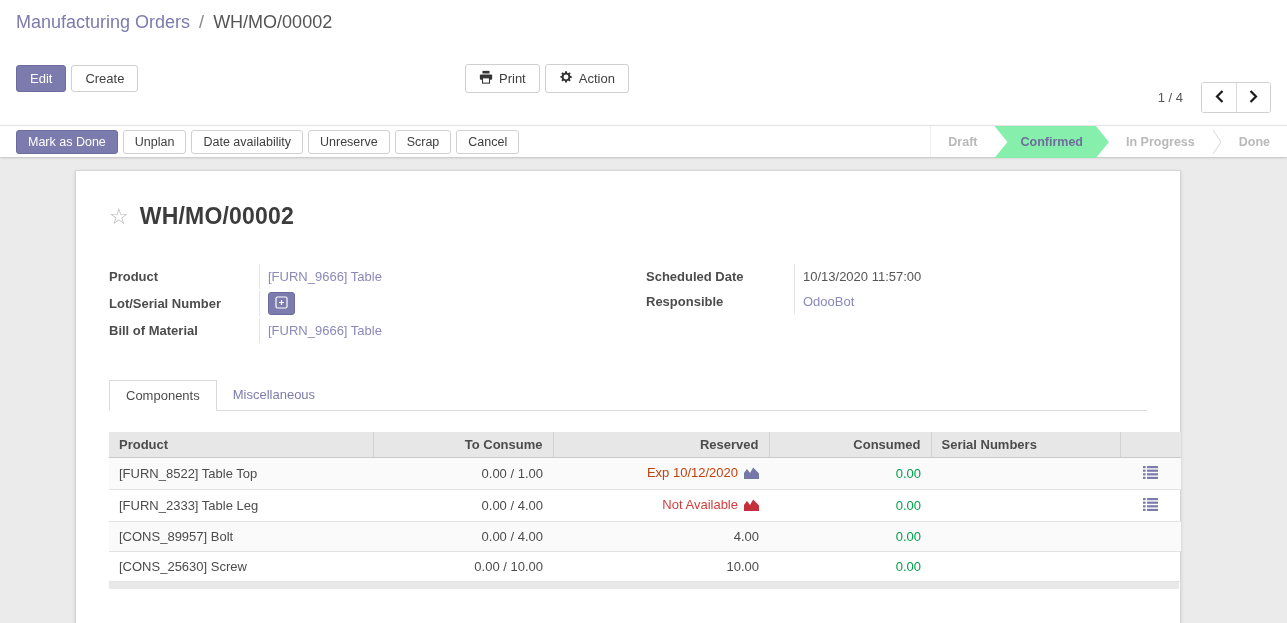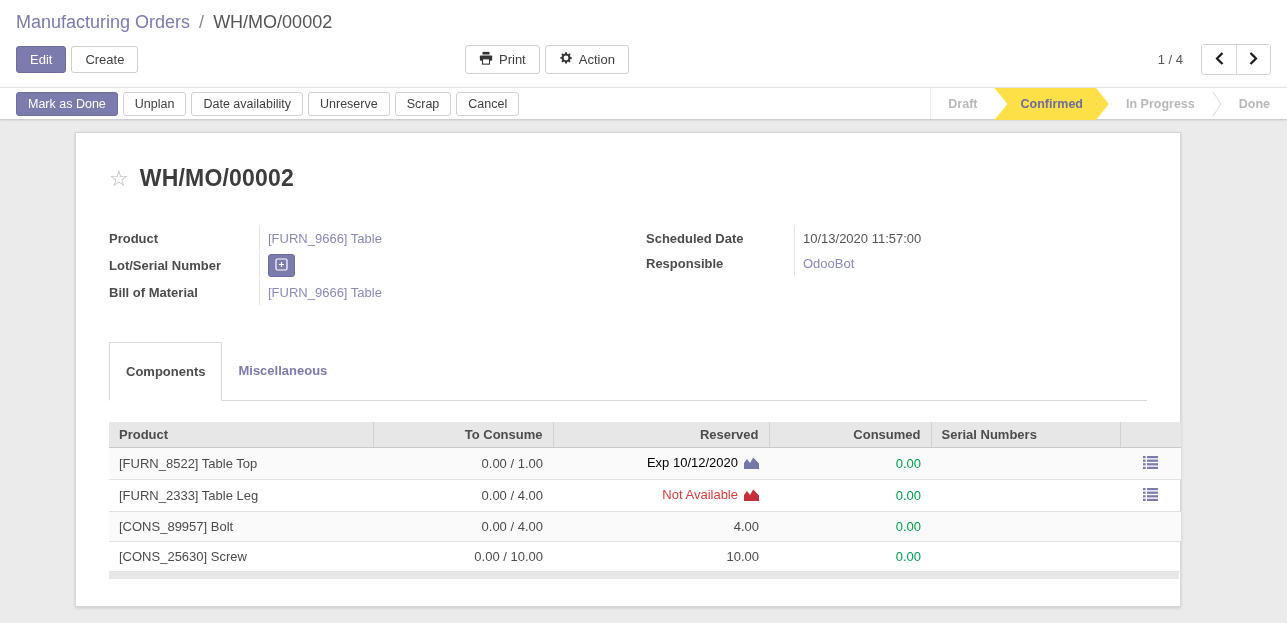--- a/index.html
+++ b/index.html
@@ -19,39 +19,39 @@
   .cp-row { display:flex; align-items:center; padding:9px 16px 12px 16px; position:relative; }
   .btn {
     display:inline-flex; align-items:center; gap:6px;
     background:#fff; border:1px solid #d0d0d0; border-radius:3px;
     color:#404040; font-size:13px; padding:5px 13px; cursor:pointer;
     font-family:inherit; white-space:nowrap;
   }
   .btn-primary { background:#7c7bad; border-color:#6e6c9e; color:#fff; }
   .btn + .btn { margin-left:5px; }
   .cp-center { position:absolute; left:465px; display:flex; }
-  .cp-right { margin-left:auto; display:flex; align-items:center; }
+  .cp-right { margin-left:auto; display:flex; align-items:center;margin-top:38px; }
   .pager-value { color:#555; margin-right:18px; }
   .pager-group { display:flex; border:1px solid #d0d0d0; border-radius:3px; overflow:hidden; background:#fff; }
   .pager-btn { width:34px; height:29px; display:flex; align-items:center; justify-content:center; cursor:pointer; background:#fff; border:none; }
   .pager-btn + .pager-btn { border-left:1px solid #d9d9d9; }
   
   .statusbar {
     background:#fff; border-top:1px solid #e4e4e4;
     height:32px; display:flex; align-items:center; padding-left:16px;
     box-shadow:0 1px 2px rgba(0,0,0,.18); position:relative; z-index:2;
   }
   .statusbar .btn { padding:4px 11px; font-size:12.5px; }
   .pipeline { margin-left:auto; display:flex; align-items:stretch; height:100%; border-left:1px solid #efefef; }
   .step {
     display:flex; align-items:center; padding:0 17px;
     color:#b9b9b9; font-weight:bold; font-size:12.5px; cursor:pointer;
   }
   .step.active {
-    color:#6f6d9e; background:#fde047; padding:16px 26px;
+    color:#6f6d9e; background:#86efac; padding:16px 26px;
     clip-path:polygon(0 0, calc(100% - 13px) 0, 100% 50%, calc(100% - 13px) 100%, 0 100%, 13px 50%);
   }
   .step-sep { display:flex; align-items:center; }
   
   .content { padding-top:13px; }
   .card {
     width:1106px; height:475px; margin-left:75px; background:#fff;
     border:1px solid #d6d6d6; box-shadow:0 1px 3px rgba(0,0,0,.15);
     padding:0 33px;
   }
@@ -76,41 +76,41 @@
   .lot-btn {
     width:27px; height:23px; background:#7c7bad; border:1px solid #6e6c9e;
     border-radius:3px; display:flex; align-items:center; justify-content:center; cursor:pointer;
   }
   .branch-box {
     position:absolute; left:-13px; top:-2px; width:272px; height:28px;
     border:3px solid #2b5fd9; pointer-events:none; z-index:1;
   }
   
   .tab-strip { display:flex; margin-top:37px; border-bottom:1px solid #d9d9d9; }
-  .tab { padding:21px 16px; cursor:pointer;font-weight:bold; }
+  .tab { padding:7px 16px; cursor:pointer; }
   .tab.active {
     background:#fff; border:1px solid #d9d9d9; border-bottom:1px solid #fff;
     margin-bottom:-1px; color:#4c4c4c;
   }
   .tab.inactive { color:#7c7bad; }
   
   .table-wrap { margin-top:21px; margin-right:-32px; }
   table { width:100%; border-collapse:collapse; font-size:13px; table-layout:fixed; }
   thead th {
     background:#e7e7e7; color:#4c4c4c; font-weight:bold; text-align:left;
     padding:5px 10px; border-bottom:1px solid #c9c9c9; cursor:pointer;
   }
   thead th + th { border-left:1px solid #d2d2d2; }
   thead th.num { text-align:right; }
   tbody td { padding:7px 10px; border-bottom:1px solid #e2e2e2; }
   tbody tr:nth-child(odd) { background:#fafafa; }
   tbody tr { cursor:pointer; }
   td.num { text-align:right; }
   td.center { text-align:center; }
-  .res-warning { color:#000000; }
+  .res-warning { color:#c2410c; }
   .res-danger  { color:#d23e3e; }
   .consumed    { color:#00a14b; }
   .chart-icon { display:inline-block; vertical-align:-2px; margin-left:6px; cursor:pointer; }
   .chart-icon.warn svg { fill:#7577a8; }
   .chart-icon.dang svg { fill:#c42f3b; }
   .list-icon { display:inline-block; cursor:pointer; color:#7c7bad; }
   .table-footer { height:7px; background:#e8e8e8; }
   .icon-svg { display:block; }
 </style>
 </head>

